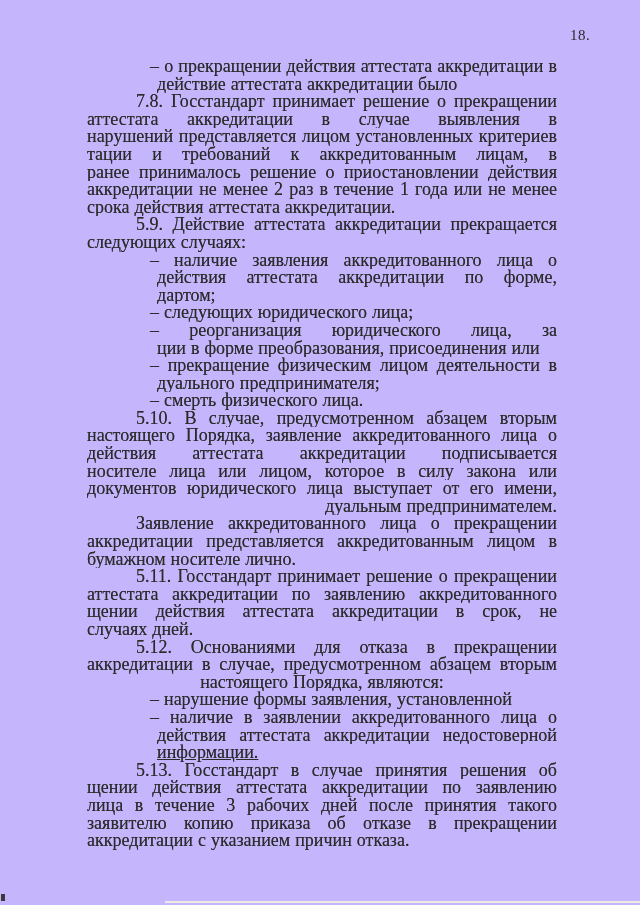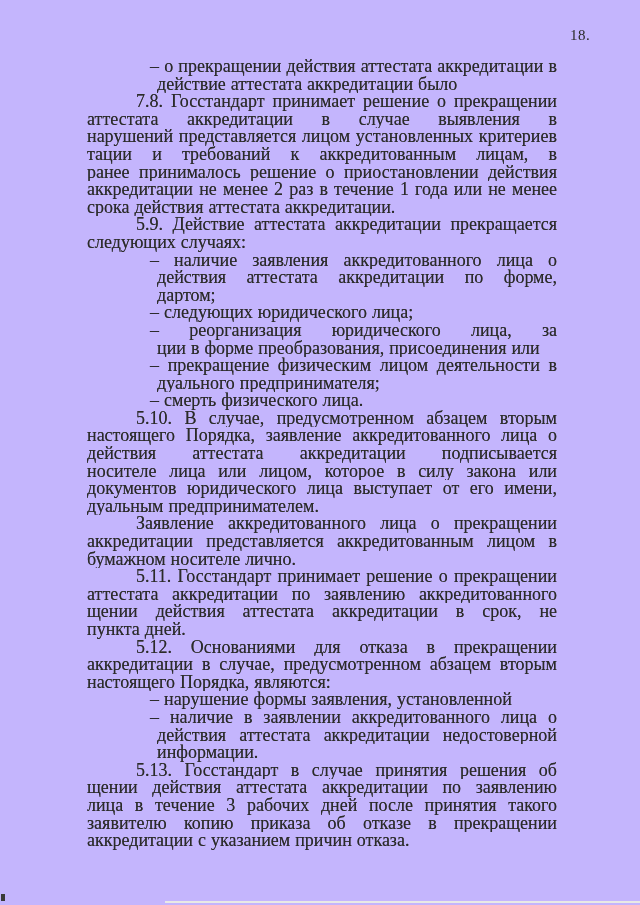--- a/index.html
+++ b/index.html
@@ -97,45 +97,45 @@
       </div>
       <div>
         <div class="line" style="padding-left: 63px;">– смерть физического лица.</div>
       </div>
       <div>
         <div class="line j" style="padding-left: 49px;">5.10. В случае, предусмотренном абзацем вторым пункта 4.9</div>
         <div class="line j" style="padding-left: 0px;">настоящего Порядка, заявление аккредитованного лица о прекращении</div>
         <div class="line j" style="padding-left: 0px;">действия аттестата аккредитации подписывается руководителем юриди-</div>
         <div class="line j" style="padding-left: 0px;">носителе лица или лицом, которое в силу закона или учредительных</div>
         <div class="line j" style="padding-left: 0px;">документов юридического лица выступает от его имени, либо индиви-</div>
-        <div class="line" style="padding-left: 0px;">дуальным предпринимателем.</div>
+        <div class="line" style="padding-left: 0px; text-align: right;">дуальным предпринимателем.</div>
       </div>
       <div>
         <div class="line j" style="padding-left: 49px;">Заявление аккредитованного лица о прекращении действия аттестата</div>
         <div class="line j" style="padding-left: 0px;">аккредитации представляется аккредитованным лицом в Госстандарт на</div>
         <div class="line" style="padding-left: 0px;">бумажном носителе лично.</div>
       </div>
       <div>
         <div class="line j" style="padding-left: 49px;">5.11. Госстандарт принимает решение о прекращении действия</div>
         <div class="line j" style="padding-left: 0px;">аттестата аккредитации по заявлению аккредитованного лица о прекра-</div>
         <div class="line j" style="padding-left: 0px;">щении действия аттестата аккредитации в срок, не превышающий 5</div>
-        <div class="line" style="padding-left: 0px;">пункта дней.</div>
+        <div class="line" style="padding-left: 0px;">случаях дней.</div>
       </div>
       <div>
         <div class="line j" style="padding-left: 49px;">5.12. Основаниями для отказа в прекращении действия аттестата</div>
         <div class="line j" style="padding-left: 0px;">аккредитации в случае, предусмотренном абзацем вторым пункта 5.9</div>
-        <div class="line" style="padding-left: 0px;">настоящего Порядка, являются:</div>
+        <div class="line" style="padding-left: 0px; text-align: center;">настоящего Порядка, являются:</div>
       </div>
       <div>
         <div class="line" style="padding-left: 63px;">– нарушение формы заявления, установленной Госстандартом;</div>
       </div>
       <div>
         <div class="line j" style="padding-left: 63px;">– наличие в заявлении аккредитованного лица о прекращении</div>
         <div class="line j" style="padding-left: 70px;">действия аттестата аккредитации недостоверной или искаженной</div>
-        <div class="line" style="padding-left: 70px;">информации.</div>
+        <div class="line" style="padding-left: 70px; text-decoration: underline;">информации.</div>
       </div>
       <div>
         <div class="line j" style="padding-left: 49px;">5.13. Госстандарт в случае принятия решения об отказе в прекра-</div>
         <div class="line j" style="padding-left: 0px;">щении действия аттестата аккредитации по заявлению аккредитованного</div>
         <div class="line j" style="padding-left: 0px;">лица в течение 3 рабочих дней после принятия такого решения вручает</div>
         <div class="line j" style="padding-left: 0px;">заявителю копию приказа об отказе в прекращении действия аттестата</div>
         <div class="line" style="padding-left: 0px;">аккредитации с указанием причин отказа.</div>
       </div>
     </div>
   <div class="artifact-line"></div>

